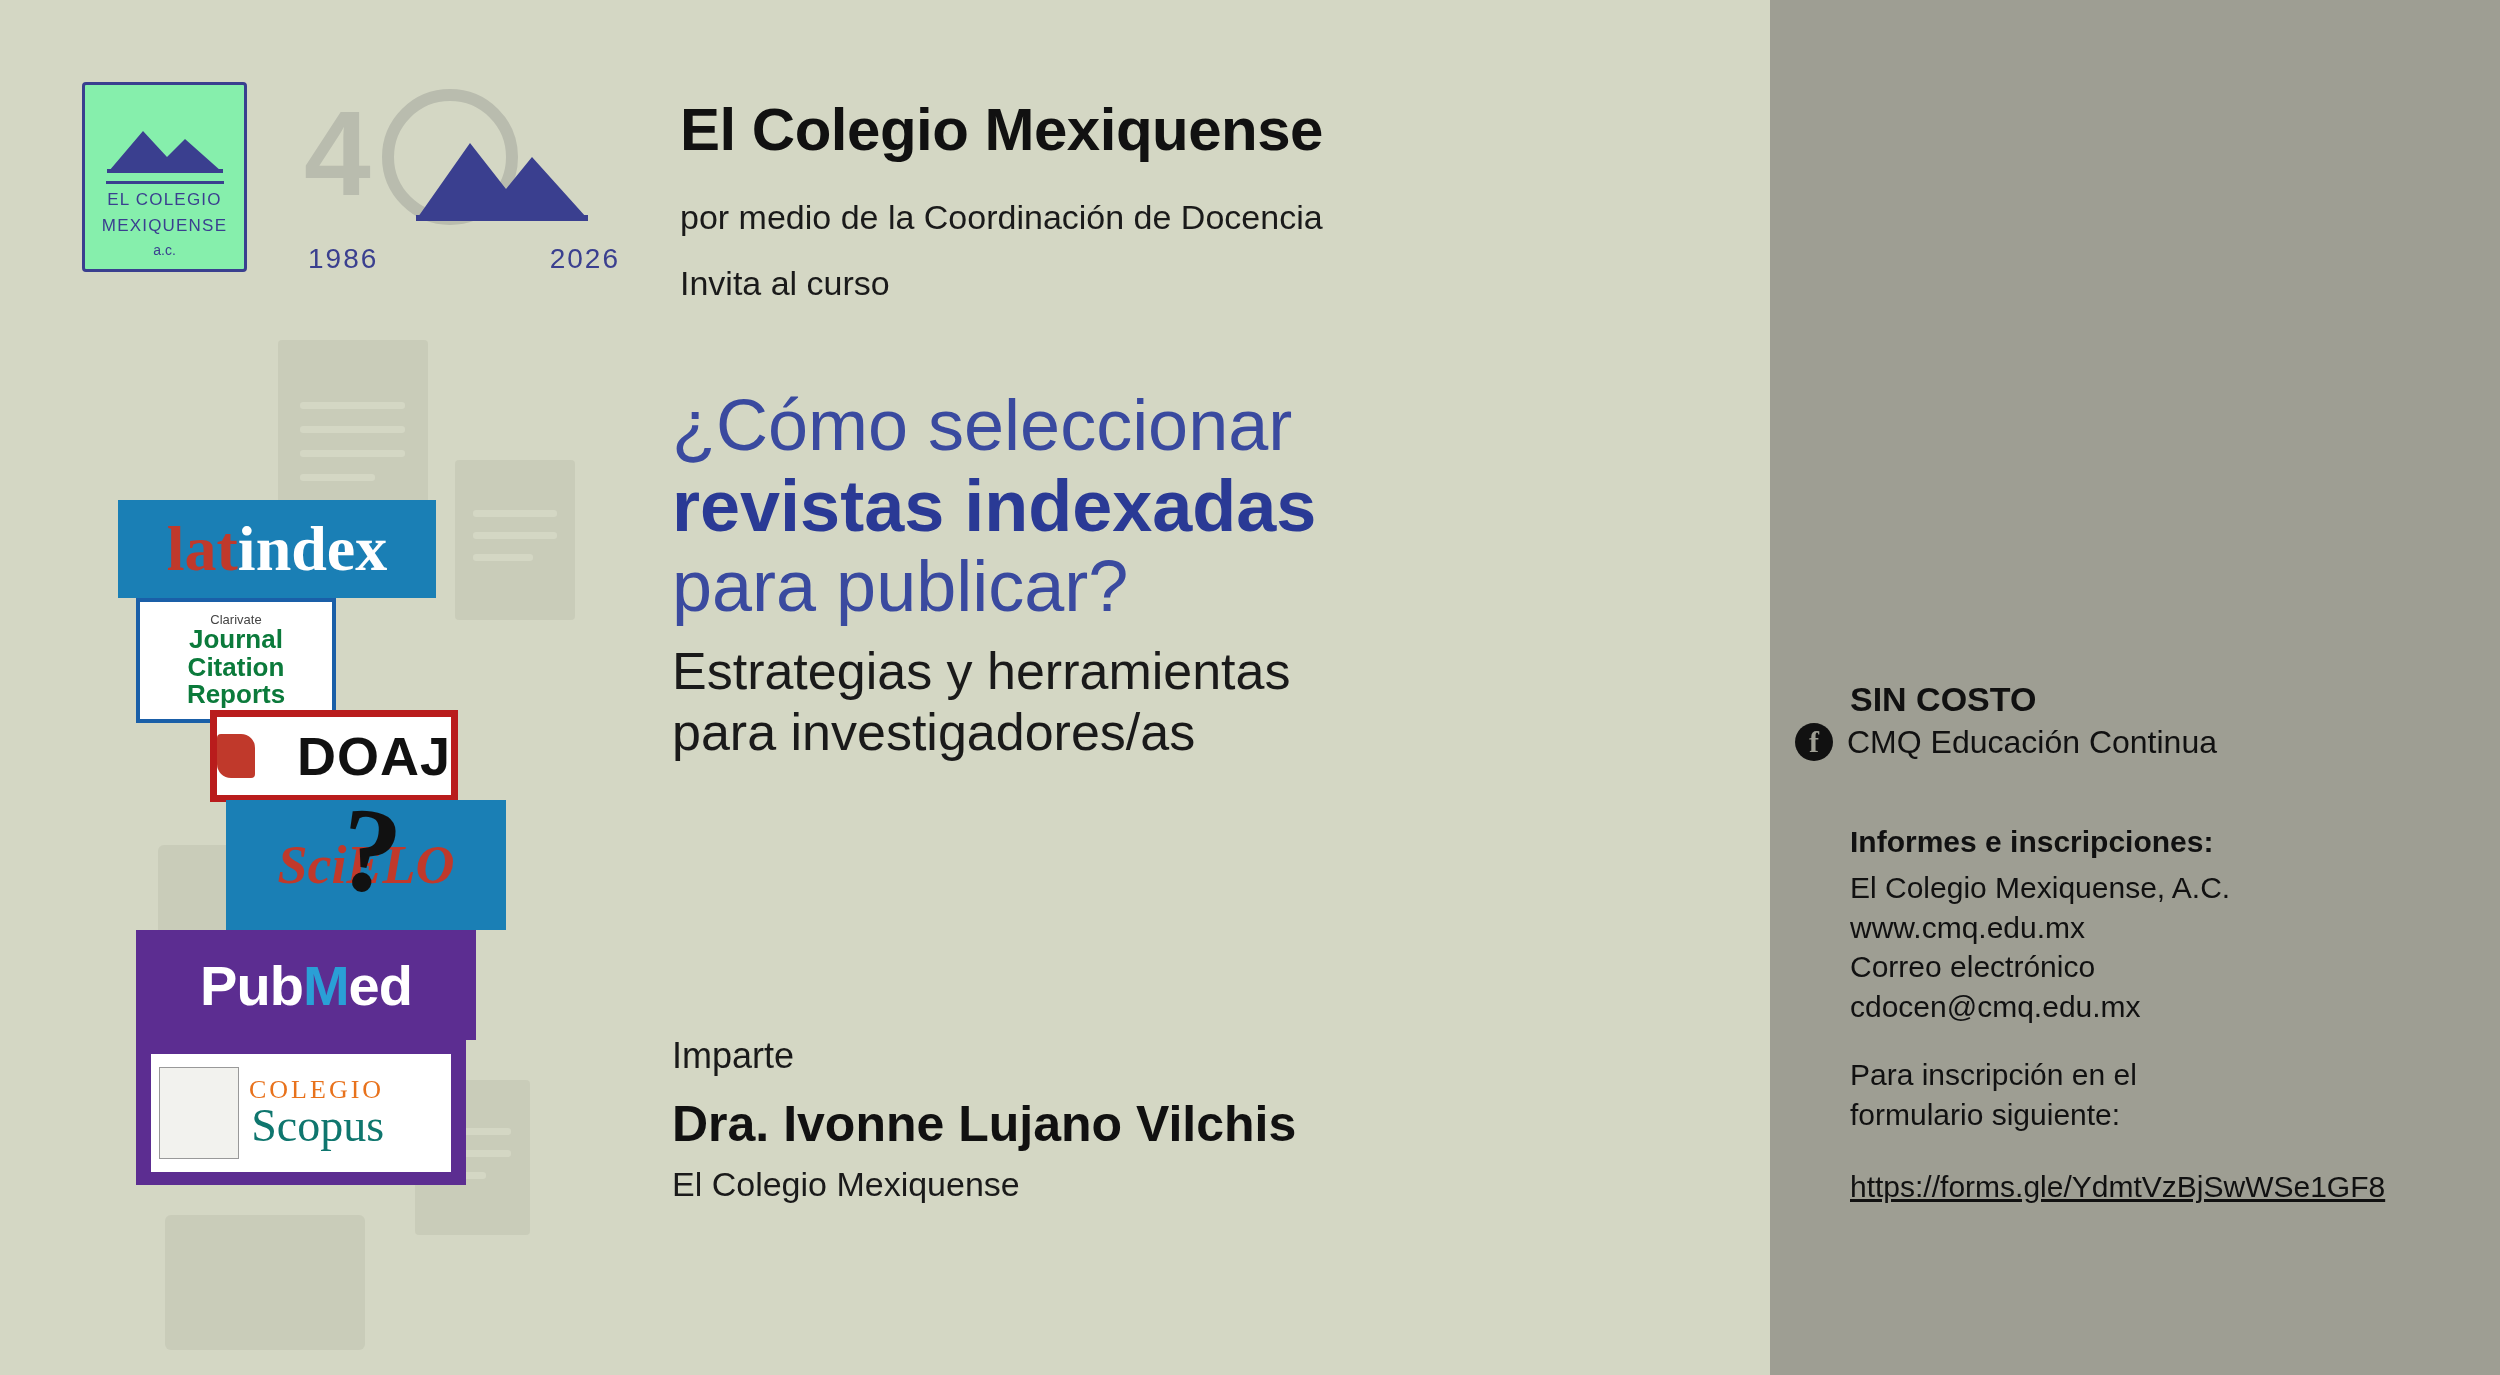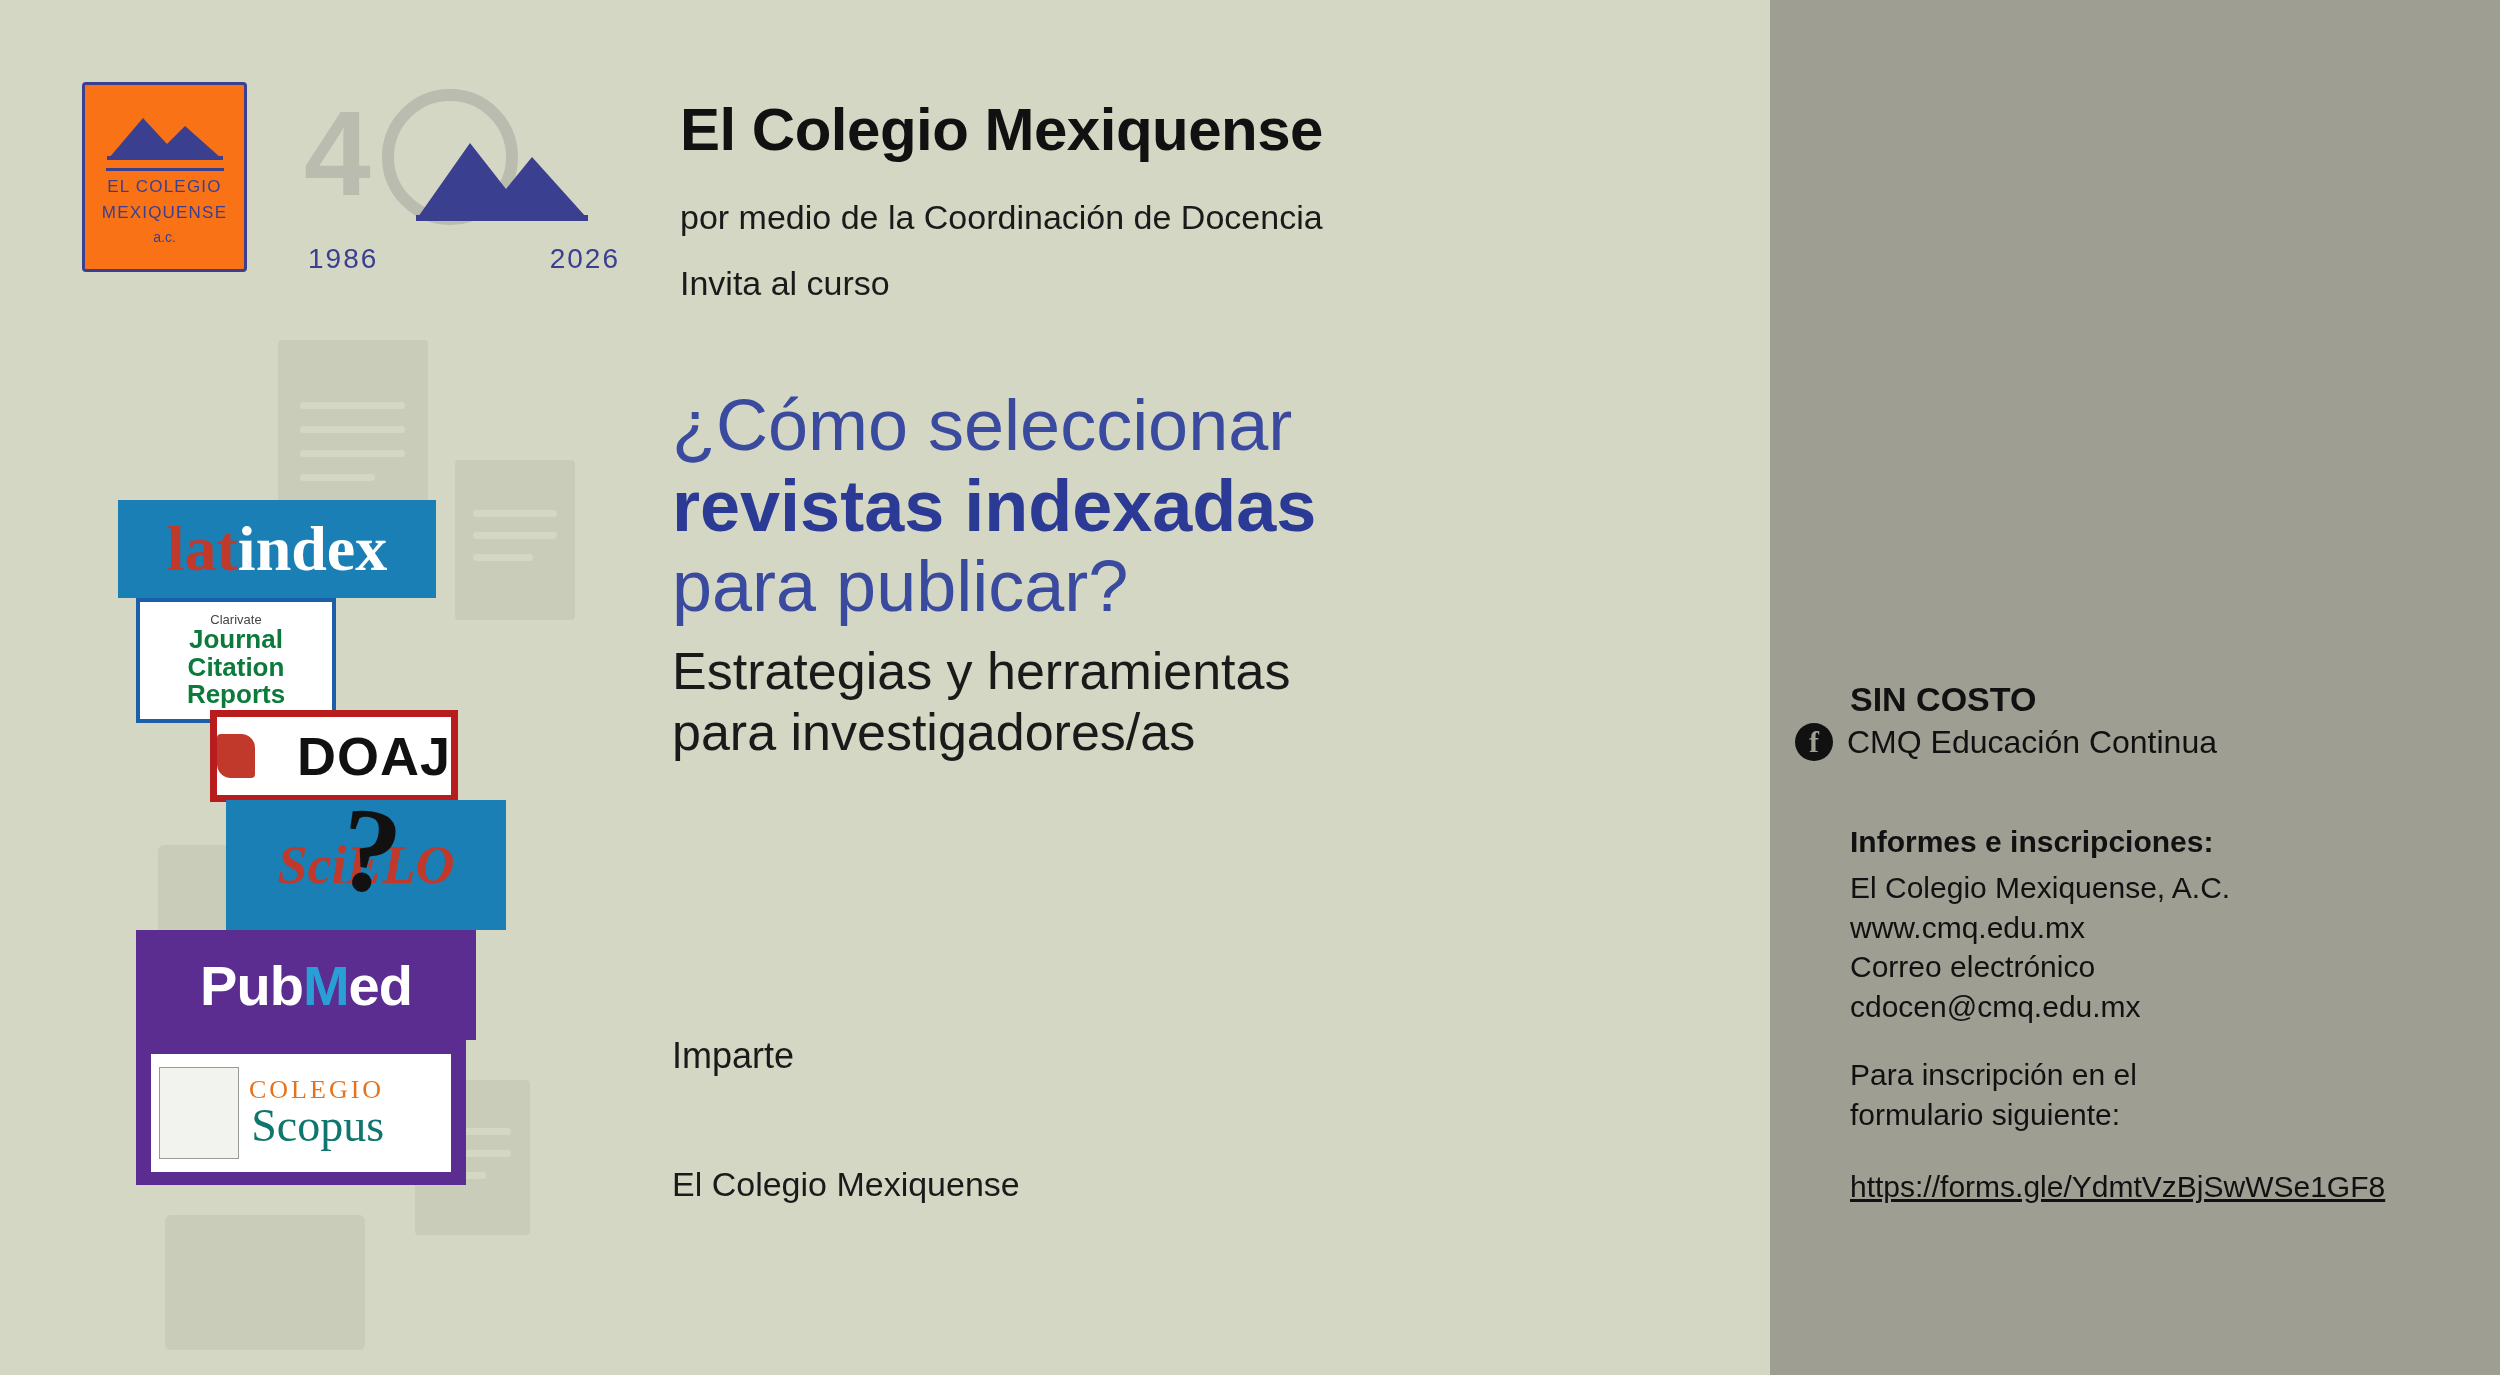--- a/index.html
+++ b/index.html
@@ -18,26 +18,26 @@
   .right-panel {
     position: absolute;
     left: 1770px; top: 0;
     width: 730px; height: 1375px;
     background: #9e9e93;
   }
   
   .logo-box {
     position: absolute; left: 82px; top: 82px;
     width: 165px; height: 190px;
-    background: #f97316;
+    background: #86efac;
     border: 3px solid #3a3f8f;
     border-radius: 4px;
     display: flex; flex-direction: column;
     align-items: center; justify-content: flex-start;
-    padding-top: 15px;
+    padding-top: 28px;
   }
   .logo-mountains { width: 120px; height: 62px; }
   .logo-rule { width: 118px; height: 3px; background: #3a3f8f; margin-top: 6px; }
   .logo-txt1, .logo-txt2 {
     font-size: 17px; letter-spacing: 1.2px; color: #3a3f8f;
     font-weight: 400; margin-top: 6px;
   }
   .logo-ac { font-size: 14px; color: #3a3f8f; margin-top: 6px; }
 
   .anniv {
@@ -228,20 +228,21 @@
 
     <div class="headline">
       <div class="h-l1">¿Cómo seleccionar</div>
       <div class="h-l2">revistas indexadas</div>
       <div class="h-l3">para publicar?</div>
       <div class="sub-l1">Estrategias y herramientas</div>
       <div class="sub-l2">para investigadores/as</div>
     </div>
 
     <div class="imparte-label">Imparte</div>
+    <div class="imparte-name">Dra. Ivonne Lujano Vilchis</div>
     <div class="imparte-inst">El Colegio Mexiquense</div>
   </div>
 
   <div class="rp rp-abs sin-costo">SIN COSTO</div>
 
   <div class="fb-row">
     <span class="fb-icon">f</span>
     <span class="fb-txt">CMQ Educación Continua</span>
   </div>
 

